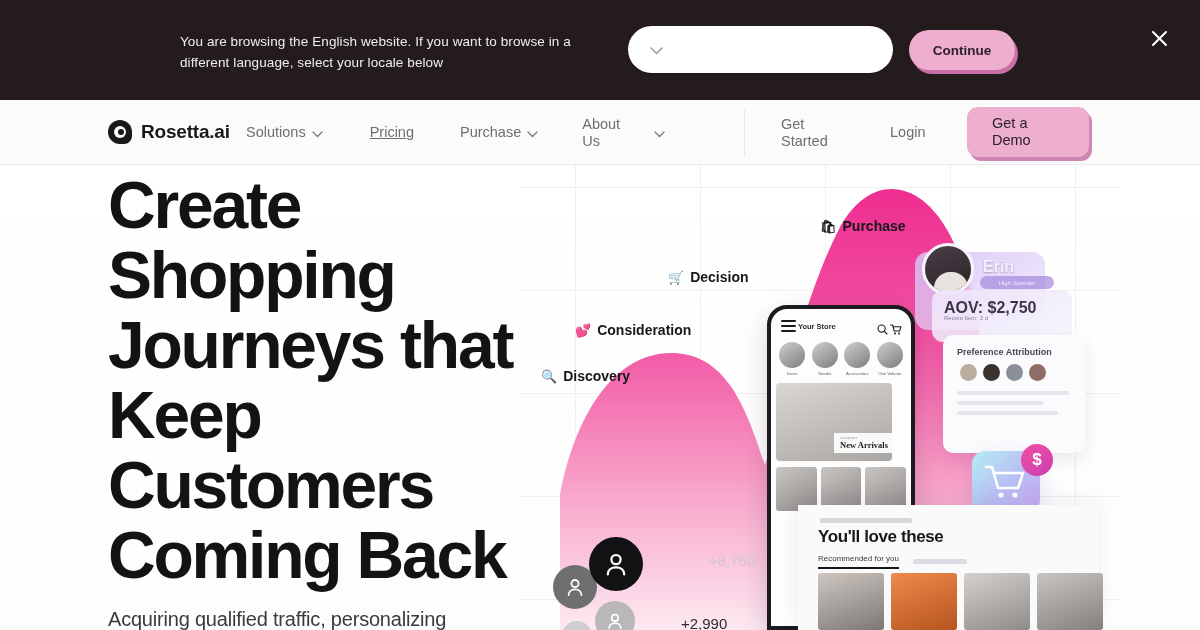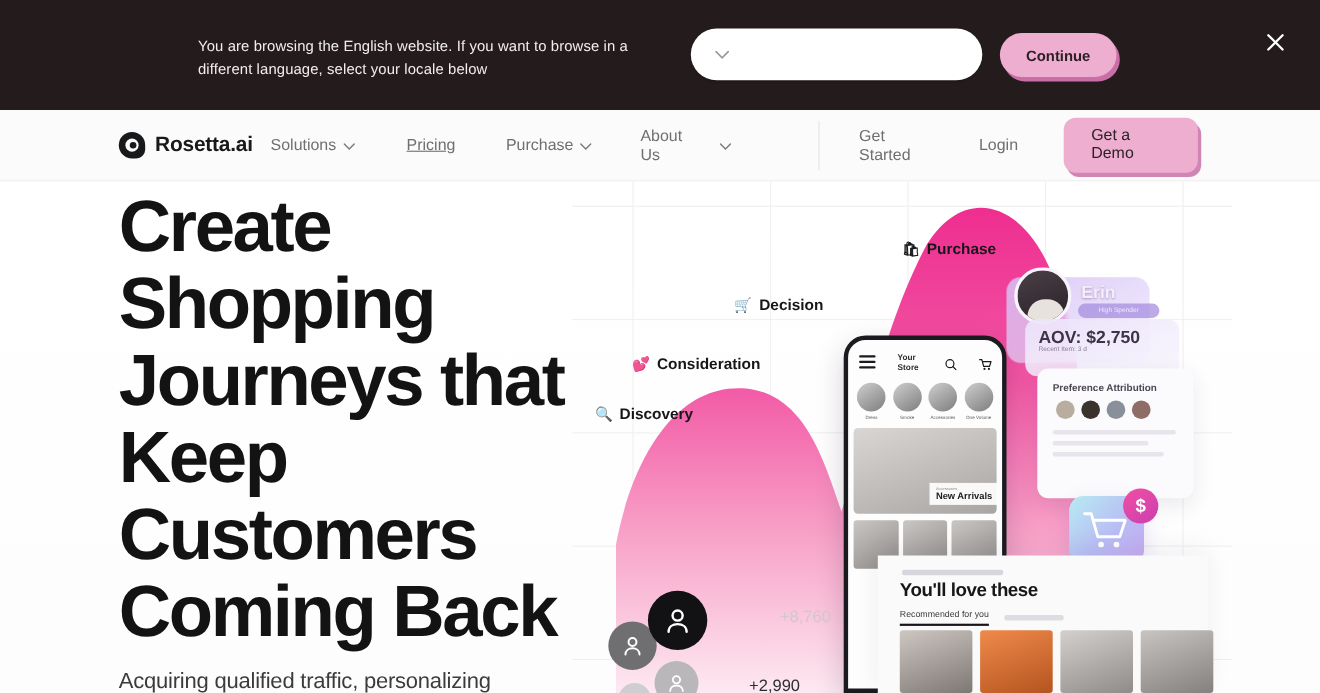--- a/index.html
+++ b/index.html
@@ -123,33 +123,33 @@
 
   .wave{ position:absolute; left:0; top:0; width:600px; height:465px; }
 
   
   .phone{
     position:absolute; left:247px; top:140px; width:148px; height:325px;
     background:#fdfdfd; border:4px solid #1b1b1f; border-radius:20px 20px 0 0;
     overflow:hidden;
     box-shadow:0 10px 26px rgba(40,10,50,.18);
   }
-  .ph-top{ display:flex; align-items:center; padding:11px 10px 6px 10px; gap:20px; }
+  .ph-top{ display:flex; align-items:center; padding:11px 10px 6px 10px; gap:2px; }
   .burger{ width:15px; display:flex; flex-direction:column; gap:3px; }
   .burger i{ display:block; height:2px; background:#1b1b1f; border-radius:1px; }
   .ph-store{ font-size:7.5px; color:#2b2b2e; font-weight:600; flex:1; }
   .ph-ico{ width:11px; height:11px; }
   .ph-cats{ display:flex; justify-content:space-around; padding:4px 5px 0 5px; }
   .ph-cat{ text-align:center; width:30px; }
   .ph-cat .circ{
     width:26px; height:26px; border-radius:50%; margin:0 auto;
     background:linear-gradient(145deg,#cfcfcf,#7d7d7d);
   }
   .ph-cat .cl{ font-size:4.2px; color:#5c5c5e; margin-top:3px; display:block; }
-  .ph-hero{ margin:7px 5px 0 5px; height:78px; background:linear-gradient(160deg,#d9d6d4,#a9a5a3); border-radius:4px; position:relative; }
+  .ph-hero{ margin:7px 19px 0 5px; height:78px; background:linear-gradient(160deg,#d9d6d4,#a9a5a3); border-radius:4px; position:relative;font-family:Liberation Serif, serif; }
   .ph-na{
     position:absolute; right:-2px; bottom:8px; background:rgba(253,253,253,.94);
     padding:3px 6px; font-size:8.5px; font-weight:700; color:#1b1b1f;
   }
   .ph-na small{ display:block; font-size:3.6px; font-weight:400; color:#8e8e90; }
   .ph-rows{ display:flex; gap:4px; padding:6px 5px; }
   .ph-rows div{ flex:1; height:44px; border-radius:3px; background:linear-gradient(150deg,#c9c6c4,#8d8a88); }
 
   
   .persona{

